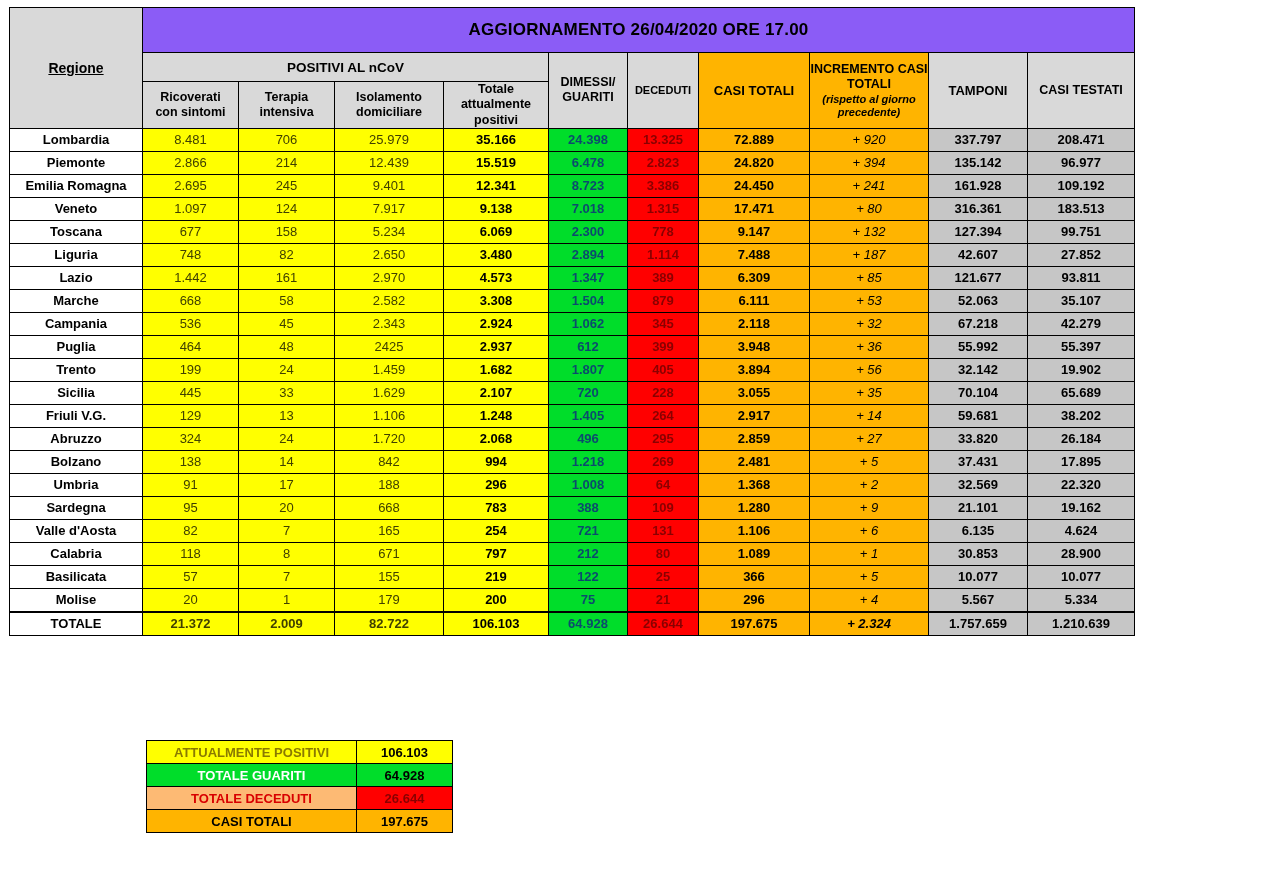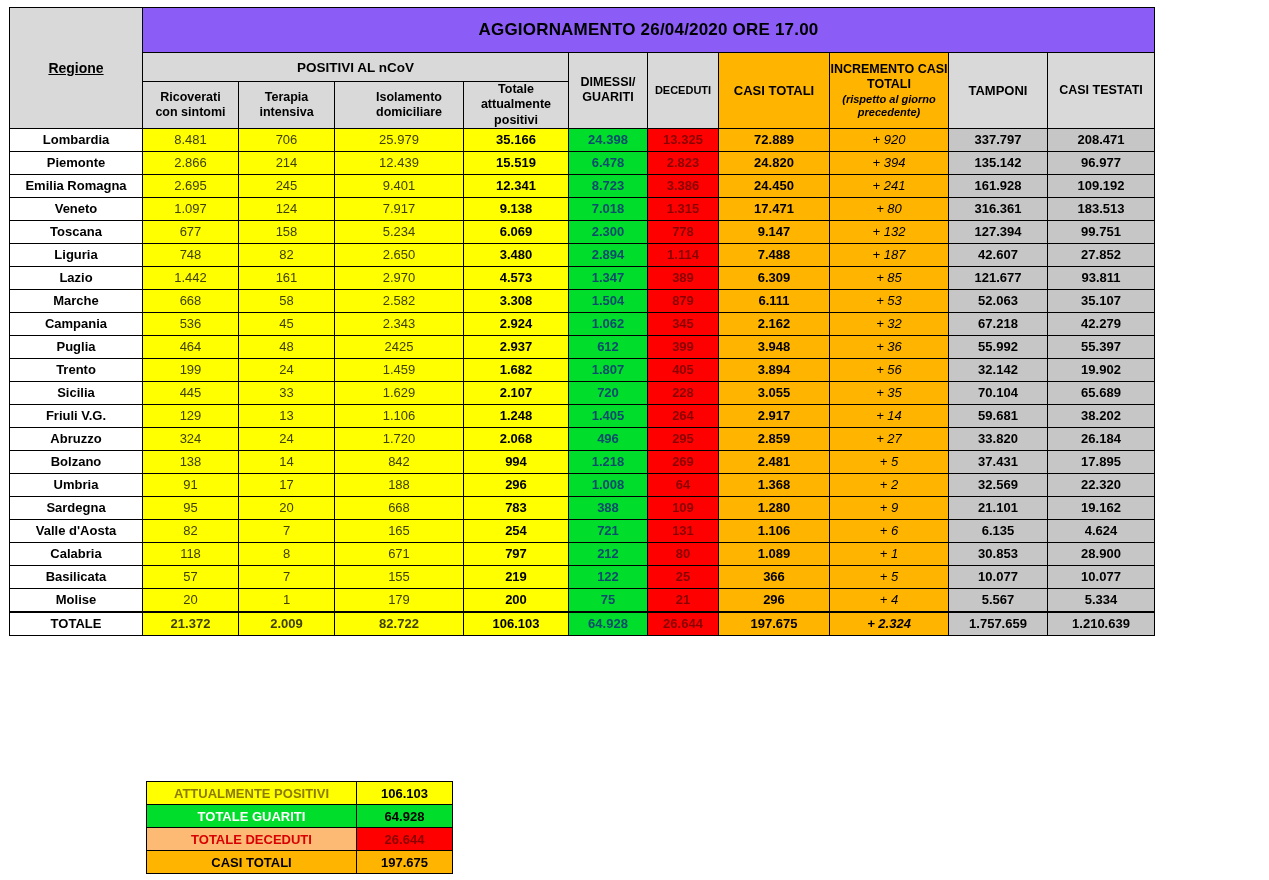--- a/index.html
+++ b/index.html
@@ -9,21 +9,21 @@
   table.main{border-collapse:collapse;position:absolute;left:9px;top:7px;}
   table.main td,table.main th{border:1px solid #000;padding:0;text-align:center;vertical-align:middle;}
 
   
   .hdr-title{background:#8b5cf6;font-weight:bold;font-size:17px;letter-spacing:.2px;height:44px;}
   .hdr-regione{background:#d9d9d9;font-weight:bold;font-size:14px;width:132px;text-decoration:underline;}
   .hdr-pos{background:#d9d9d9;font-weight:bold;font-size:13.5px;height:28px;}
   .hdr-sub{background:#d9d9d9;font-weight:bold;font-size:12.5px;line-height:1.22;padding:3px 2px;}
   .hdr-sub.w1{width:95px;}
   .hdr-sub.w2{width:95px;}
-  .hdr-sub.w3{width:108px;padding-left:20px;}
+  .hdr-sub.w3{width:108px;}
   .hdr-sub.w4{width:104px;}
   .hdr-dim{background:#d9d9d9;font-weight:bold;font-size:12.5px;width:78px;line-height:1.22;}
   .hdr-dec{background:#d9d9d9;font-weight:bold;font-size:11px;width:70px;}
   .hdr-casi{background:#ffb400;font-weight:bold;font-size:13px;width:110px;}
   .hdr-incr{background:#ffb400;font-weight:bold;font-size:12.5px;width:118px;line-height:1.2;padding:2px 3px;}
   .hdr-incr .sm{font-weight:bold;font-style:italic;font-size:11px;display:block;margin-top:1px;}
   .hdr-tamp{background:#d9d9d9;font-weight:bold;font-size:13px;width:98px;}
   .hdr-test{background:#d9d9d9;font-weight:bold;font-size:12.5px;width:106px;}
 
   
@@ -33,21 +33,21 @@
   .c-yel.b{font-weight:bold;color:#000;}
   .c-grn{background:#00dd2a;font-weight:bold;color:#0c4a6e;}
   .c-red{background:#ff0000;font-weight:bold;color:#8a0000;}
   .c-tot{background:#ffb400;font-weight:bold;}
   .c-inc{background:#ffb400;font-style:italic;}
   .c-gry{background:#c6c6c6;font-weight:bold;}
   tr.total td{font-weight:bold;border-top:2px solid #000;}
   tr.total .c-reg{background:#fff;}
 
   
-  table.legend{border-collapse:collapse;position:absolute;left:146px;top:781px;}
+  table.legend{border-collapse:collapse;position:absolute;left:146px;top:740px;}
   table.legend td{border:1px solid #000;height:20px;font-size:13px;font-weight:bold;text-align:center;}
   .lg-label{width:207px;}
   .lg-val{width:93px;}
   .lg-1{background:#ffff00;color:#8a7a00;}
   .lg-1v{background:#ffff00;color:#000;}
   .lg-2{background:#00dd2a;color:#ffffff;}
   .lg-2v{background:#00dd2a;color:#000;}
   .lg-3{background:#fdba74;color:#d80000;margin-left:14px;}
   .lg-3v{background:#ff0000;color:#8a0000;}
   .lg-4{background:#ffb400;color:#000;}
@@ -192,21 +192,21 @@
           <td class="c-gry">35.107</td>
         </tr>
         <tr>
           <td class="c-reg">Campania</td>
           <td class="c-yel">536</td>
           <td class="c-yel">45</td>
           <td class="c-yel">2.343</td>
           <td class="c-yel b">2.924</td>
           <td class="c-grn">1.062</td>
           <td class="c-red">345</td>
-          <td class="c-tot">2.162</td>
+          <td class="c-tot">2.118</td>
           <td class="c-inc">+ 32</td>
           <td class="c-gry">67.218</td>
           <td class="c-gry">42.279</td>
         </tr>
         <tr>
           <td class="c-reg">Puglia</td>
           <td class="c-yel">464</td>
           <td class="c-yel">48</td>
           <td class="c-yel">2425</td>
           <td class="c-yel b">2.937</td>

